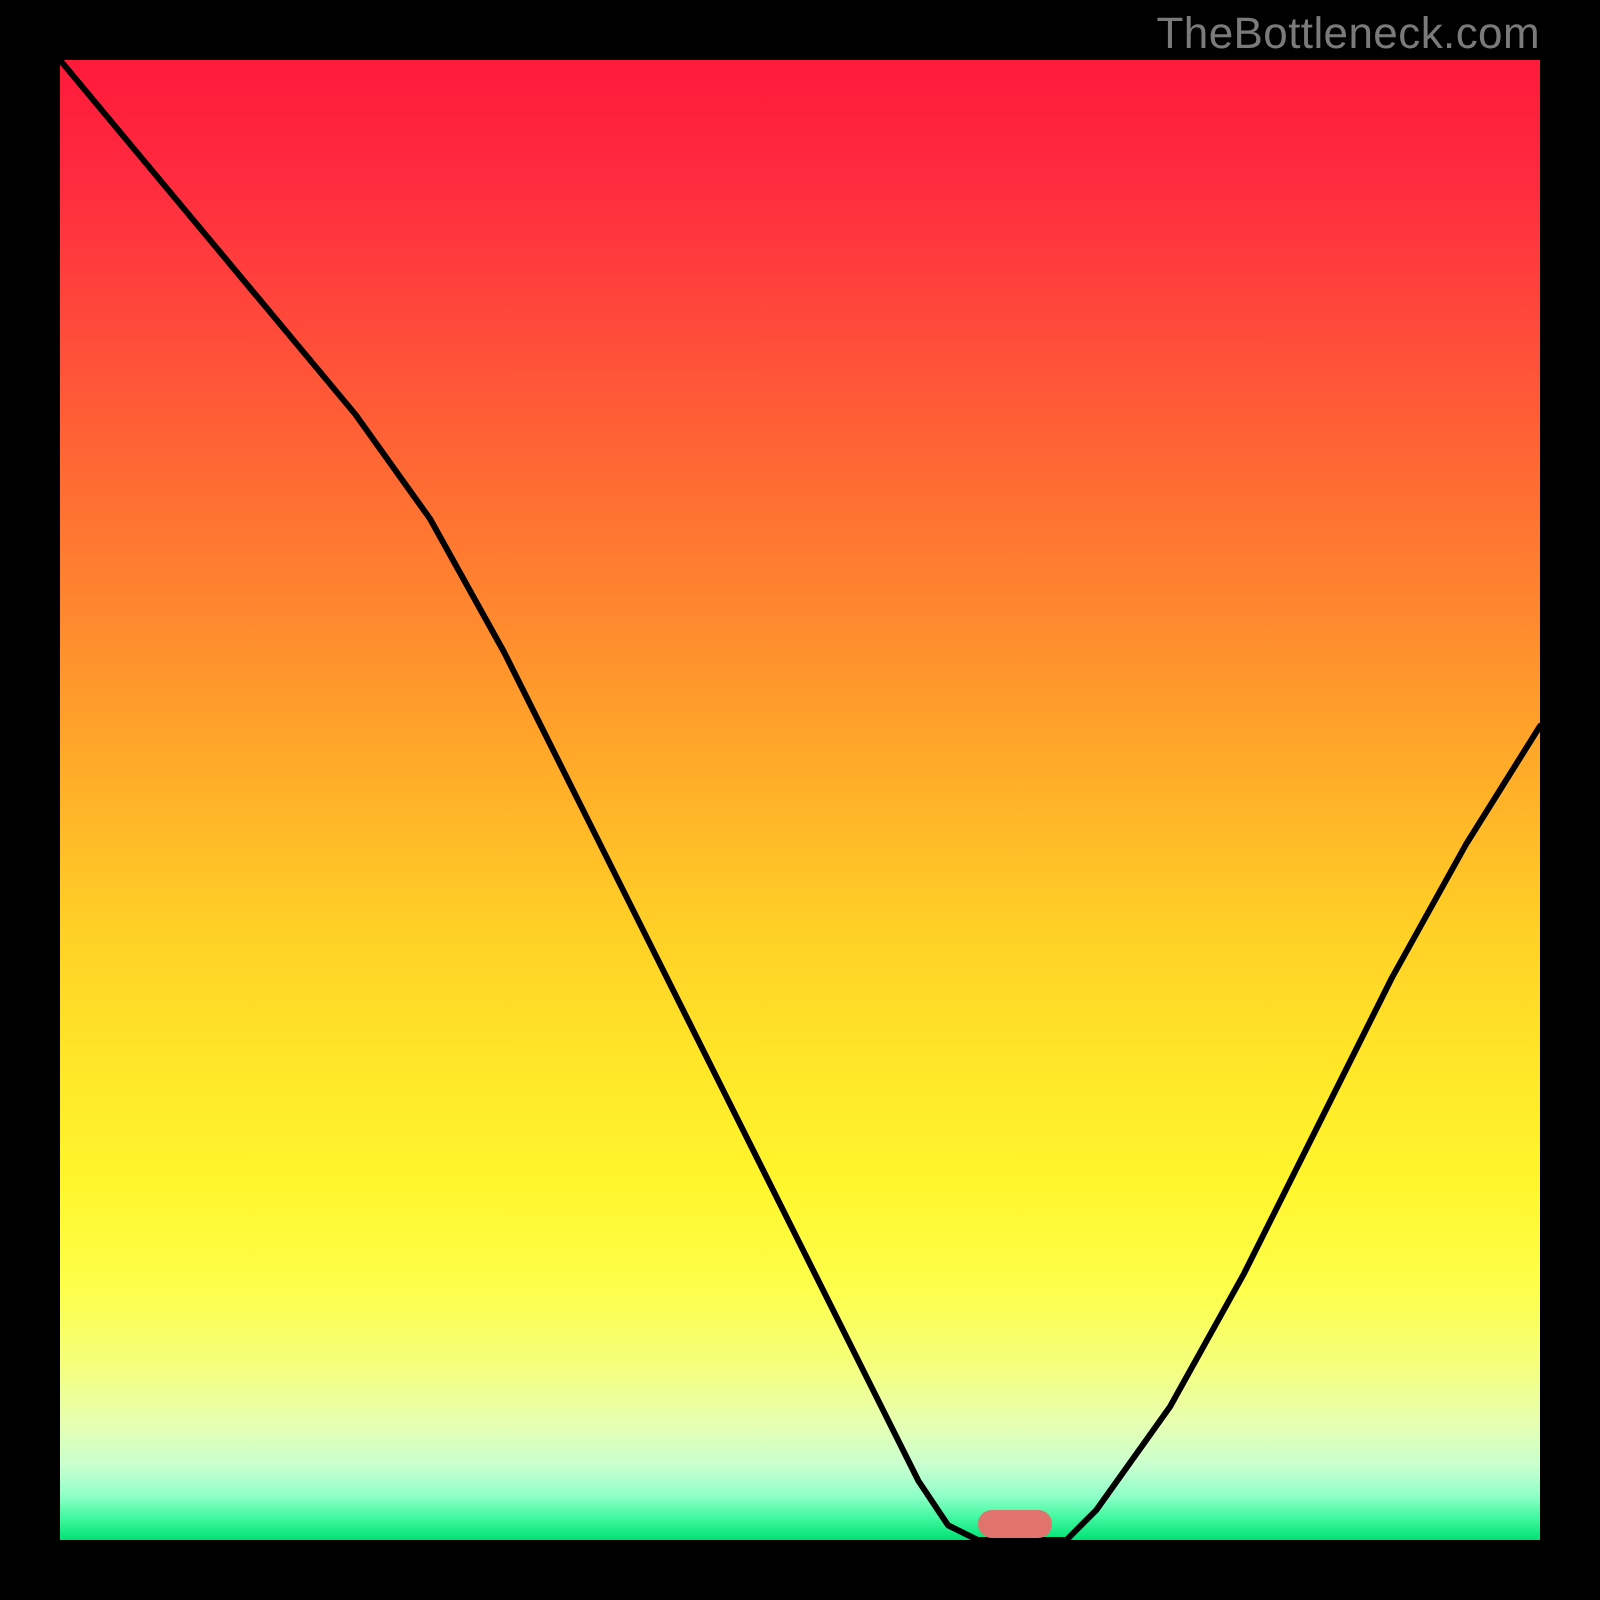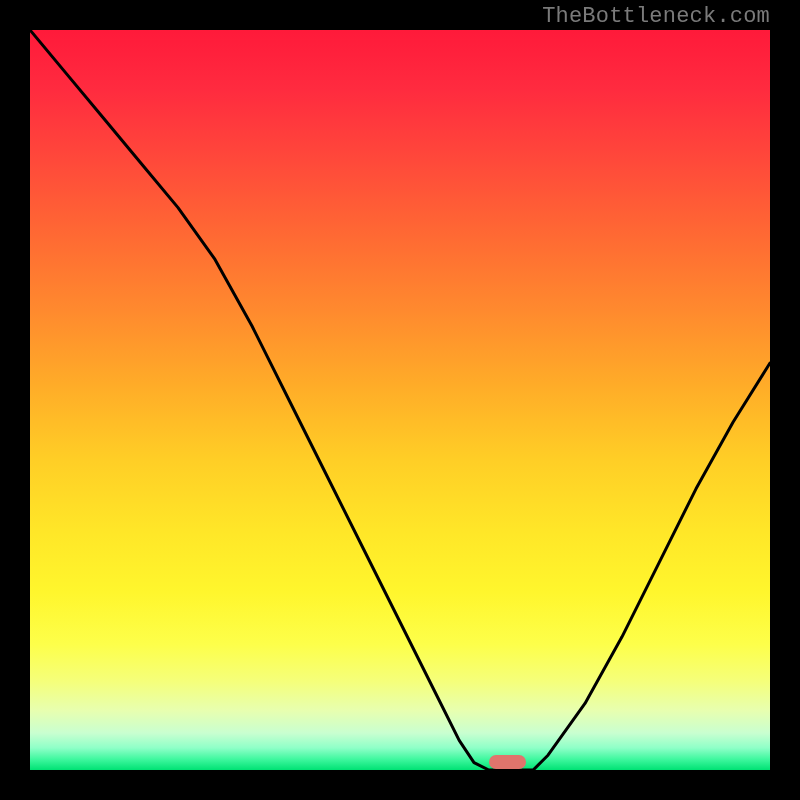--- a/index.html
+++ b/index.html
@@ -61,21 +61,20 @@
   }
   .watermark {
     position: absolute;
     top: 4px;
     right: 30px;
     color: #7a7a7a;
     font-size: 22px;
     font-weight: 500;
     letter-spacing: 0.2px;
     user-select: none;
-    font-family: Liberation Mono, monospace;
   }
 </style>
 </head>
 <body>
 
 <div class="container">
   <div class="watermark">TheBottleneck.com</div>
   <div class="plot-area">
     <svg class="curve" viewBox="0 0 740 740" preserveAspectRatio="none">
       <path id="curve-path" d="M0.0 0.0 L37.0 44.4 L74.0 88.8 L111.0 133.2 L148.0 177.6 L185.0 229.4 L222.0 296.0 L259.0 370.0 L296.0 444.0 L333.0 518.0 L370.0 592.0 L407.0 666.0 L429.2 710.4 L444.0 732.6 L458.8 740.0 L481.0 740.0 L503.2 740.0 L518.0 725.2 L555.0 673.4 L592.0 606.8 L629.0 532.8 L666.0 458.8 L703.0 392.2 L740.0 333.0" fill="none" stroke="#000" stroke-width="3" stroke-linejoin="round" stroke-linecap="round"></path>

